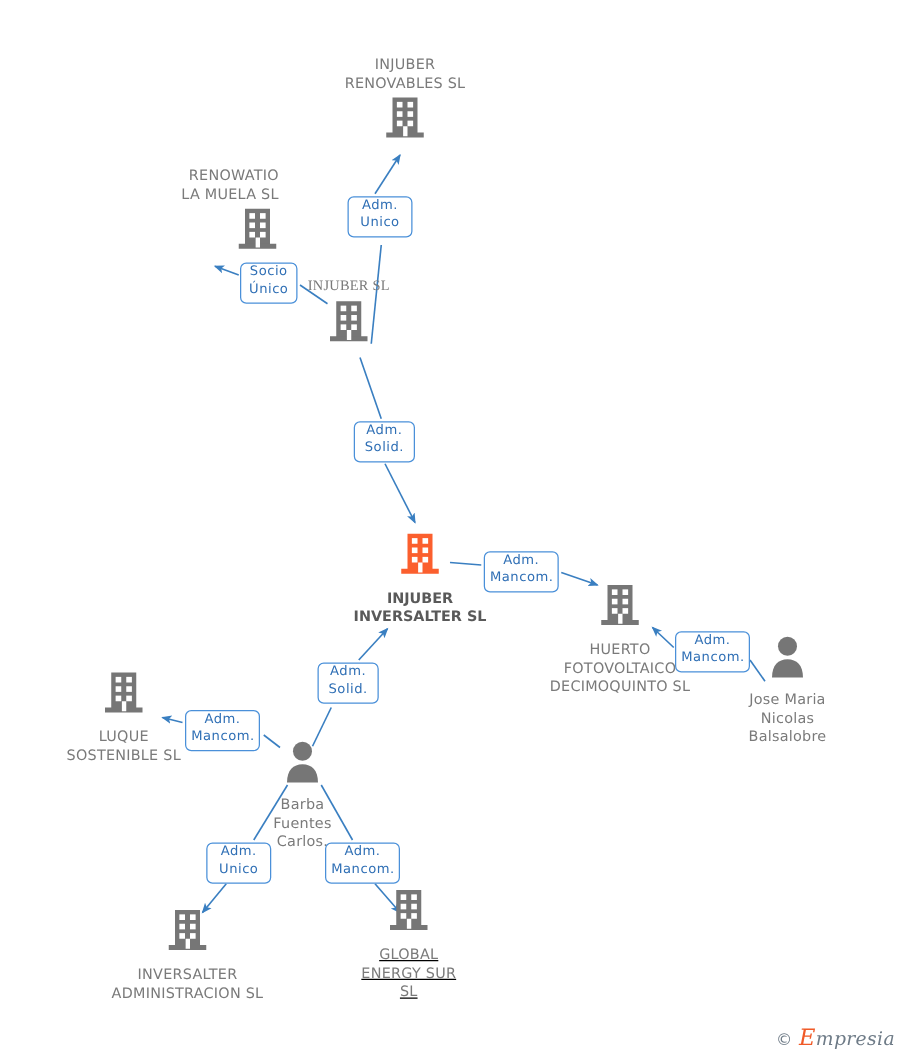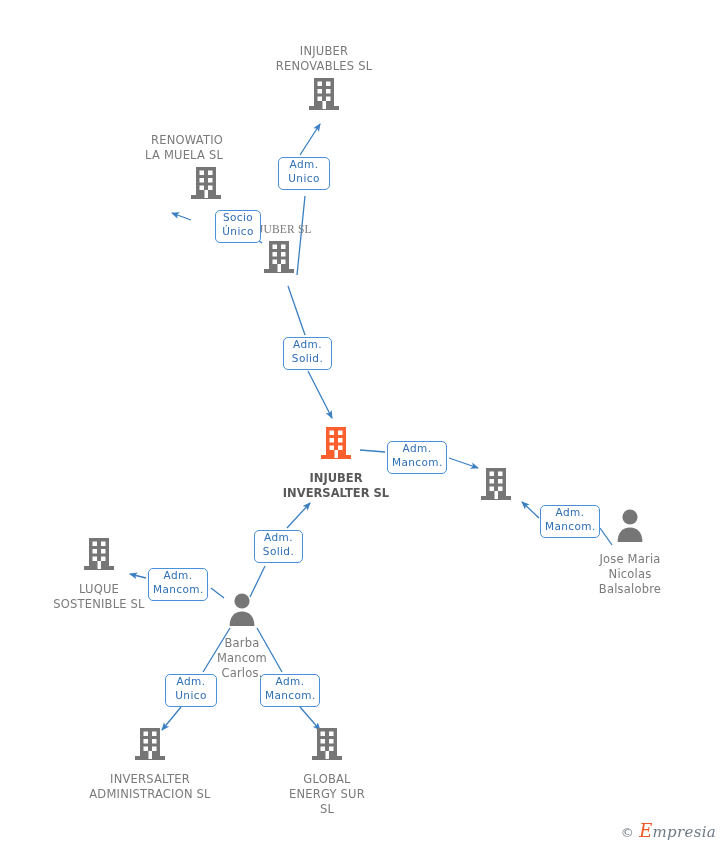--- a/index.html
+++ b/index.html
@@ -225,20 +225,23 @@
             <rect x="10.5" y="5.5" width="4.5" height="4.5"></rect>
             <rect x="19" y="5.5" width="4.5" height="4.5"></rect>
             <rect x="10.5" y="13" width="4.5" height="4.5"></rect>
             <rect x="19" y="13" width="4.5" height="4.5"></rect>
             <rect x="10.5" y="20.5" width="4.5" height="4.5"></rect>
             <rect x="19" y="20.5" width="4.5" height="4.5"></rect>
             <rect x="15.5" y="25" width="3.5" height="8"></rect>
           </g>
         </svg>
     </span>
+    <span class="caption">HUERTO
+FOTOVOLTAICO
+DECIMOQUINTO SL</span>
   </div>
 
   <div class="node" style="left:630px; top:506px;">
     <span class="icon-wrap">
       <svg width="34" height="40" viewBox="0 0 34 40">
           <g fill="#767676">
             <circle cx="17" cy="11" r="7.6"></circle>
             <path d="M4.6,36 C4.6,26.2 9.6,21.4 17,21.4 C24.4,21.4 29.4,26.2 29.4,36 Z"></path>
           </g>
         </svg>
@@ -273,21 +276,21 @@
   <div class="node" style="left:242px; top:590px;">
     <span class="icon-wrap">
       <svg width="34" height="40" viewBox="0 0 34 40">
           <g fill="#767676">
             <circle cx="17" cy="11" r="7.6"></circle>
             <path d="M4.6,36 C4.6,26.2 9.6,21.4 17,21.4 C24.4,21.4 29.4,26.2 29.4,36 Z"></path>
           </g>
         </svg>
     </span>
     <span class="caption">Barba
-Mancom
+Fuentes
 Carlos.</span>
   </div>
 
   <div class="node" style="left:150px; top:726px;">
     <span class="icon-wrap">
       <svg width="34" height="40" viewBox="0 0 34 40">
           <g fill="#767676">
             <rect x="7" y="2" width="20" height="31"></rect>
             <rect x="2" y="30" width="30" height="4"></rect>
           </g>
@@ -299,21 +302,21 @@
             <rect x="10.5" y="20.5" width="4.5" height="4.5"></rect>
             <rect x="19" y="20.5" width="4.5" height="4.5"></rect>
             <rect x="15.5" y="25" width="3.5" height="8"></rect>
           </g>
         </svg>
     </span>
     <span class="caption">INVERSALTER
 ADMINISTRACION SL</span>
   </div>
 
-  <div class="node" style="left:327px; top:726px;">
+  <div class="node" style="left:327px; top:710px;text-decoration:underline;">
     <span class="icon-wrap">
       <svg width="34" height="40" viewBox="0 0 34 40">
           <g fill="#767676">
             <rect x="7" y="2" width="20" height="31"></rect>
             <rect x="2" y="30" width="30" height="4"></rect>
           </g>
           <g fill="#ffffff">
             <rect x="10.5" y="5.5" width="4.5" height="4.5"></rect>
             <rect x="19" y="5.5" width="4.5" height="4.5"></rect>
             <rect x="10.5" y="13" width="4.5" height="4.5"></rect>
@@ -324,21 +327,21 @@
           </g>
         </svg>
     </span>
     <span class="caption">GLOBAL
 ENERGY SUR
 SL</span>
   </div>
 
   <div class="reltag" style="left:278px; top:157px; width:52px; height:33px;">Adm.
 Unico</div>
-  <div class="reltag" style="left:192px; top:210px; width:46px; height:33px;margin-left:23px;">Socio
+  <div class="reltag" style="left:192px; top:210px; width:46px; height:33px;">Socio
 Único</div>
   <div class="reltag" style="left:283px; top:337px; width:49px; height:33px;">Adm.
 Solid.</div>
   <div class="reltag" style="left:387px; top:441px; width:60px; height:33px;">Adm.
 Mancom.</div>
   <div class="reltag" style="left:540px; top:505px; width:60px; height:33px;">Adm.
 Mancom.</div>
   <div class="reltag" style="left:254px; top:530px; width:49px; height:33px;">Adm.
 Solid.</div>
   <div class="reltag" style="left:148px; top:568px; width:60px; height:33px;">Adm.

